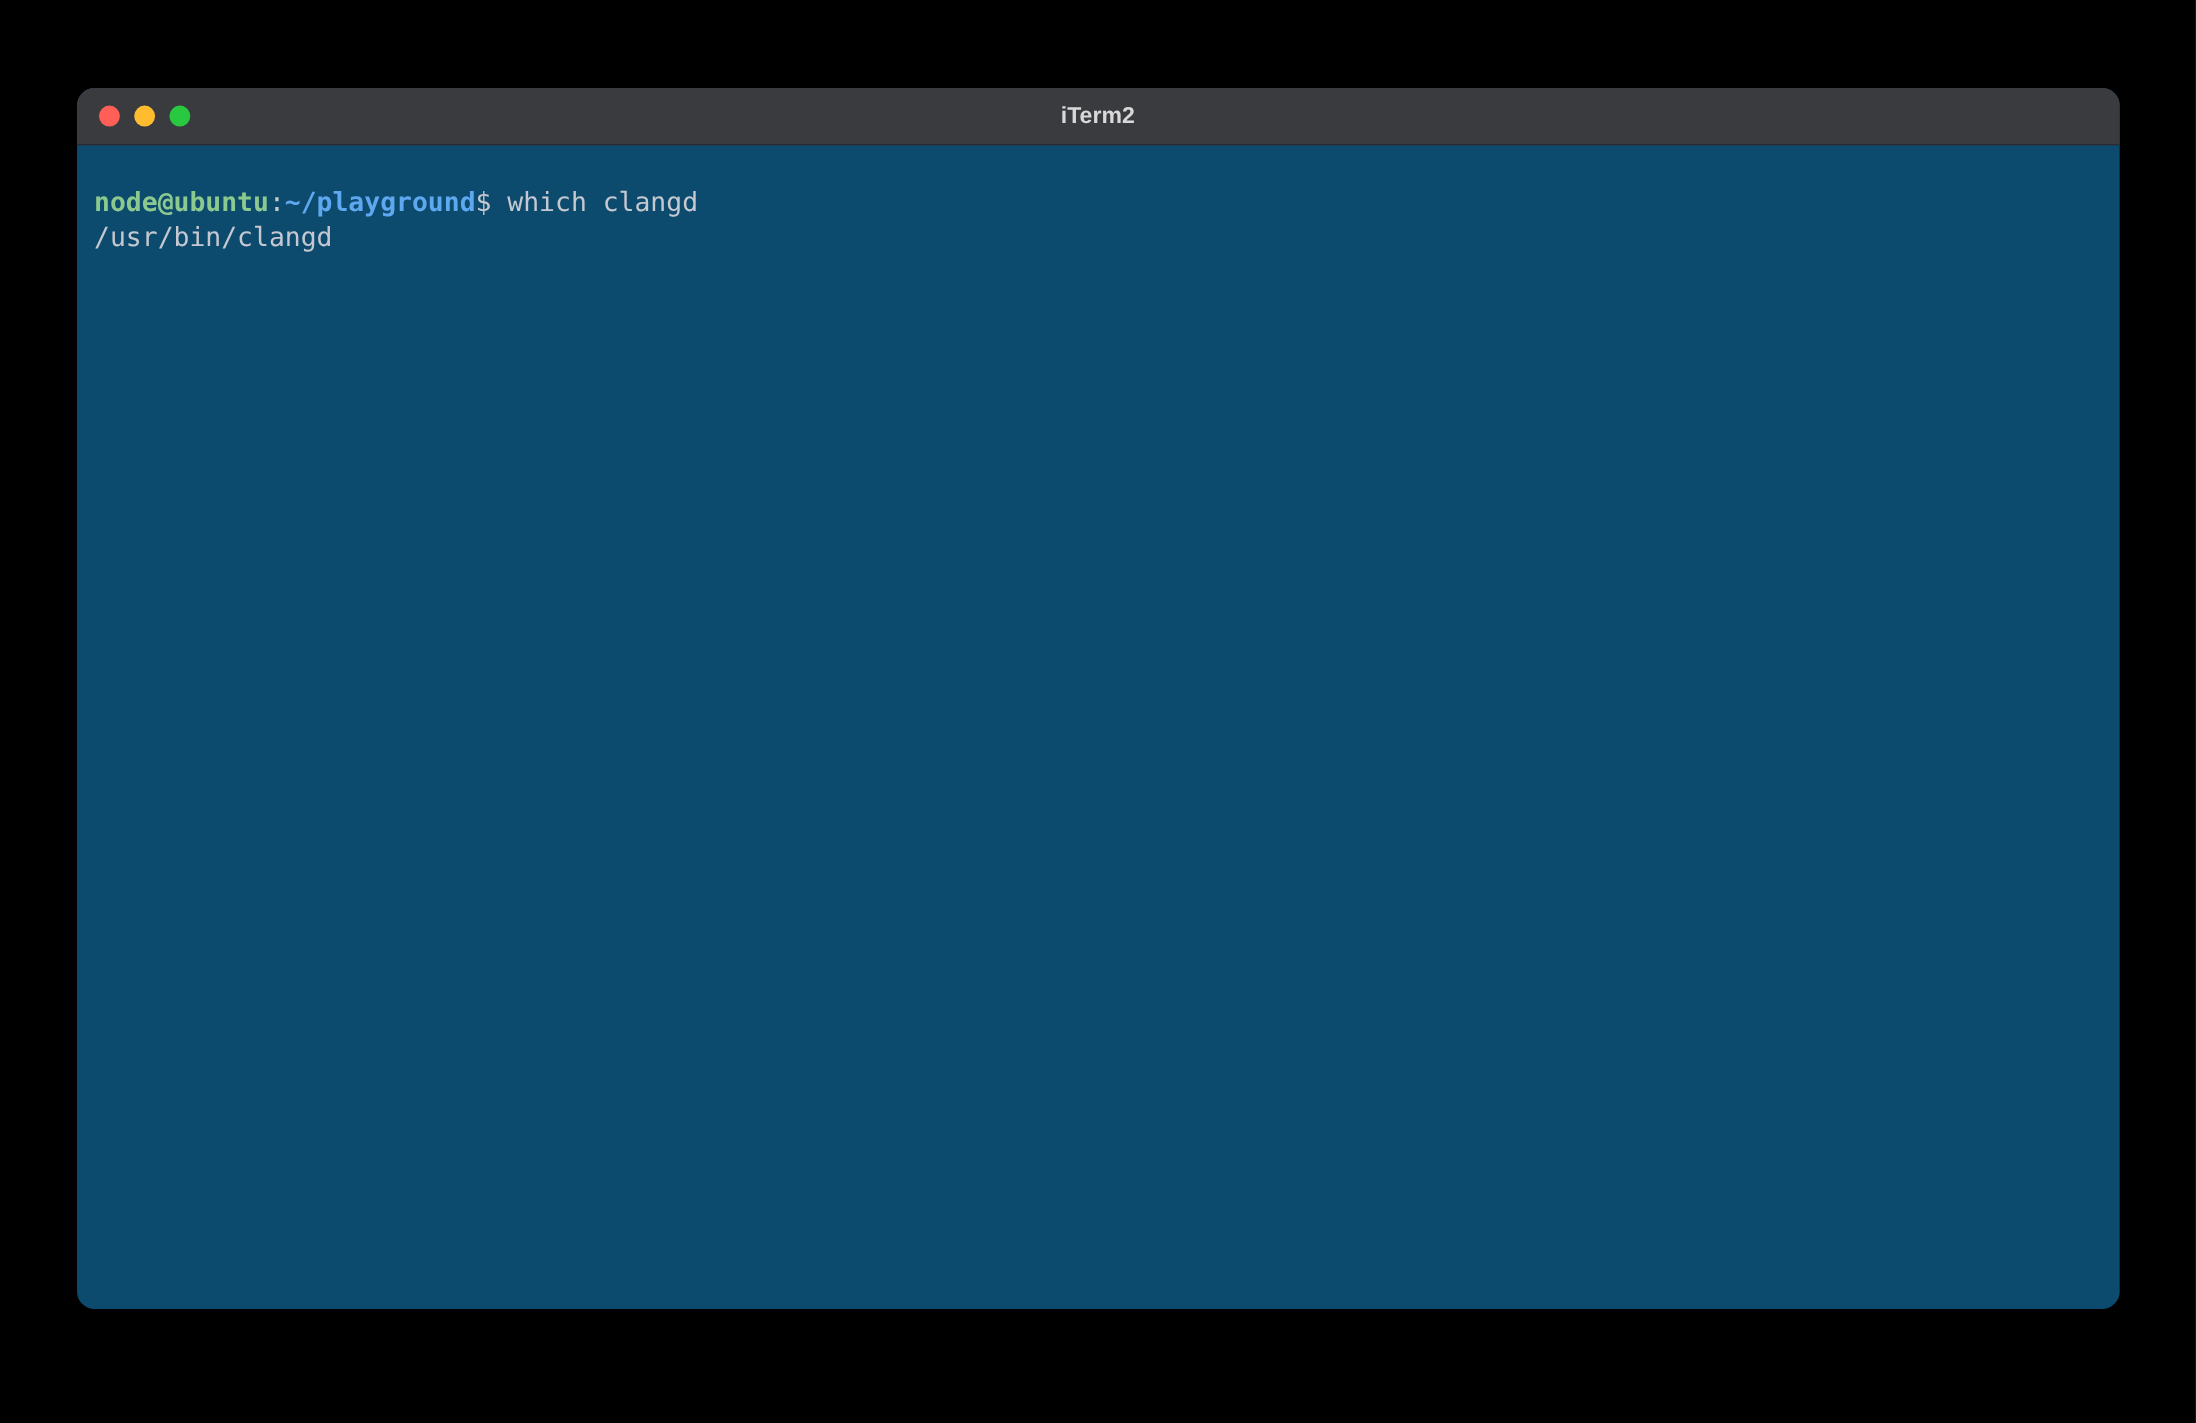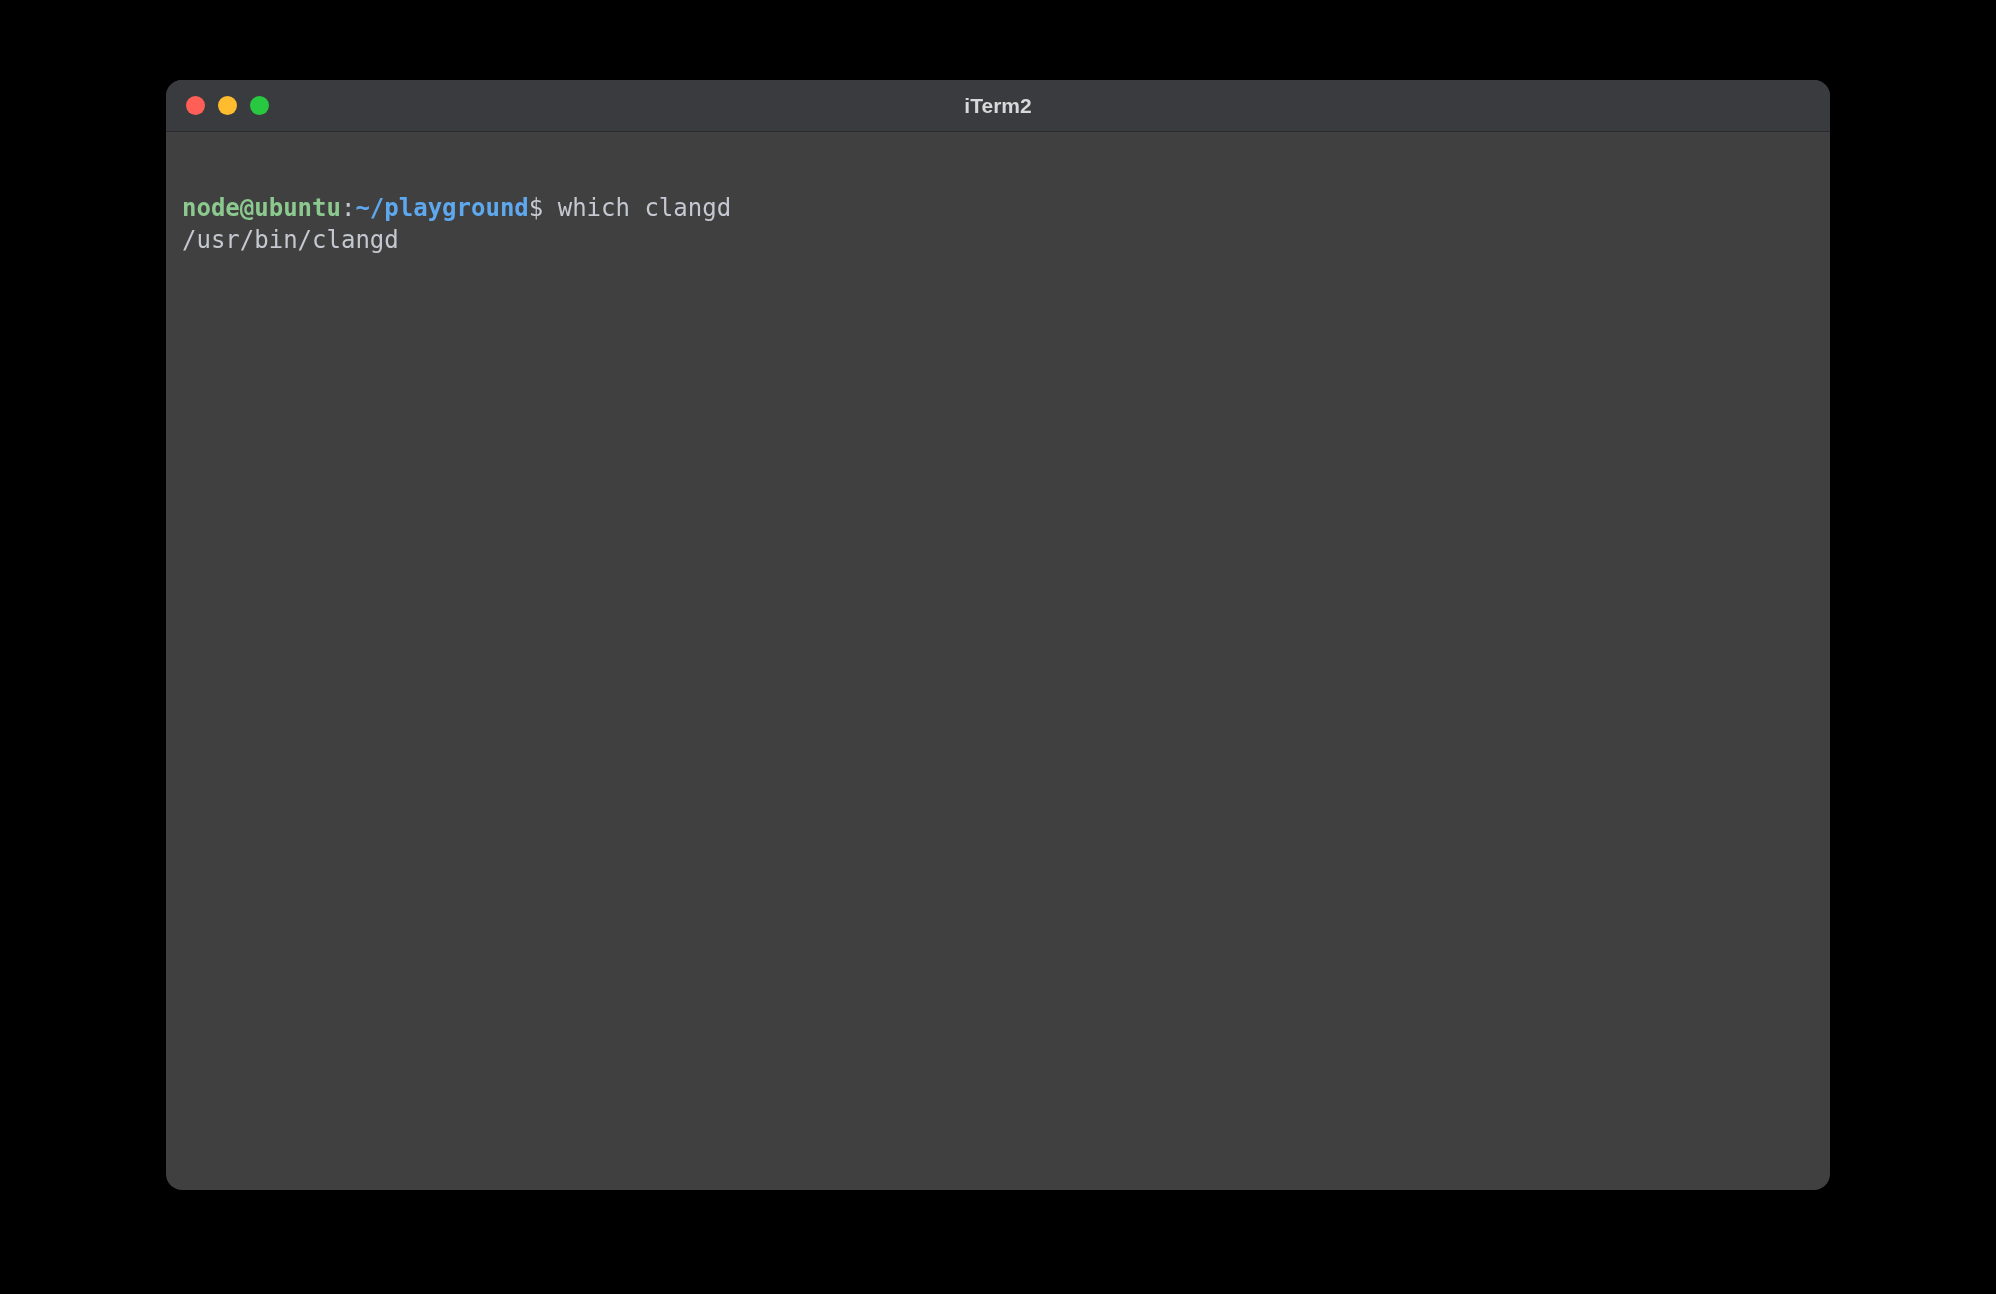--- a/index.html
+++ b/index.html
@@ -13,29 +13,28 @@
       width: 1996px;
       height: 1294px;
       display: flex;
       align-items: flex-start;
       justify-content: center;
       padding-top: 80px;
       font-family: "SF Mono", "Menlo", "Monaco", "Consolas", monospace;
     }
     
     .terminal-window {
-      width: 1664px;
+      width: 1857px;
       height: 1110px;
-      background-color: #404040;
+      background-color: #0c4a6e;
       border-radius: 16px;
       overflow: hidden;
       box-shadow: 0 30px 80px rgba(0,0,0,0.6);
       display: flex;
       flex-direction: column;
-      gap: 48px;
     }
     
     .title-bar {
       height: 52px;
       background-color: #3a3b3f;
       display: flex;
       align-items: center;
       position: relative;
       padding: 0 20px;
       border-bottom: 1px solid #2a2b2f;
@@ -75,20 +74,21 @@
       font-weight: 600;
     }
     
     .terminal-body {
       flex: 1;
       padding: 12px 16px;
       font-size: 24px;
       line-height: 1.35;
       color: #c5c8d0;
       overflow: hidden;
+      margin-top: 24px;
     }
     
     .terminal-line {
       white-space: pre;
       display: block;
     }
     
     .prompt-user {
       color: #8cc98f;
       font-weight: 600;

